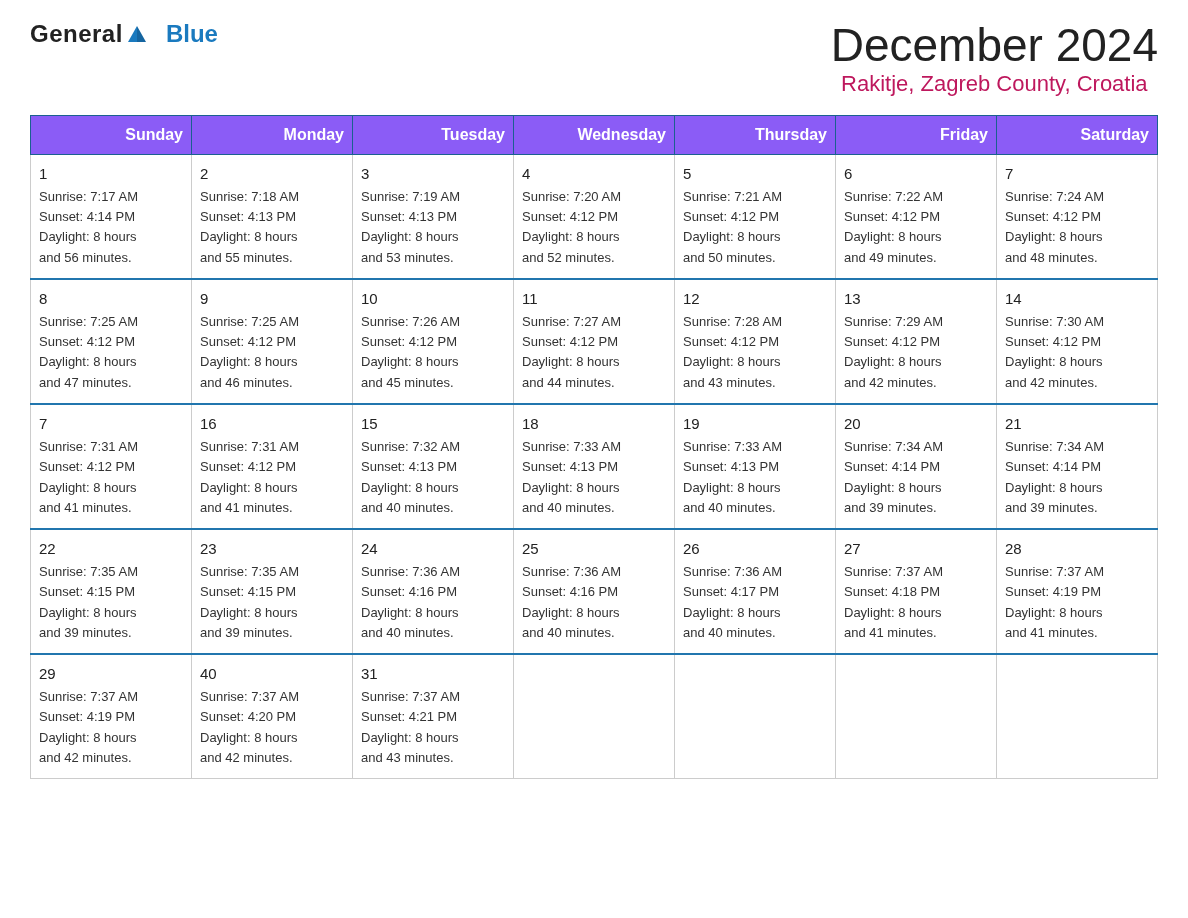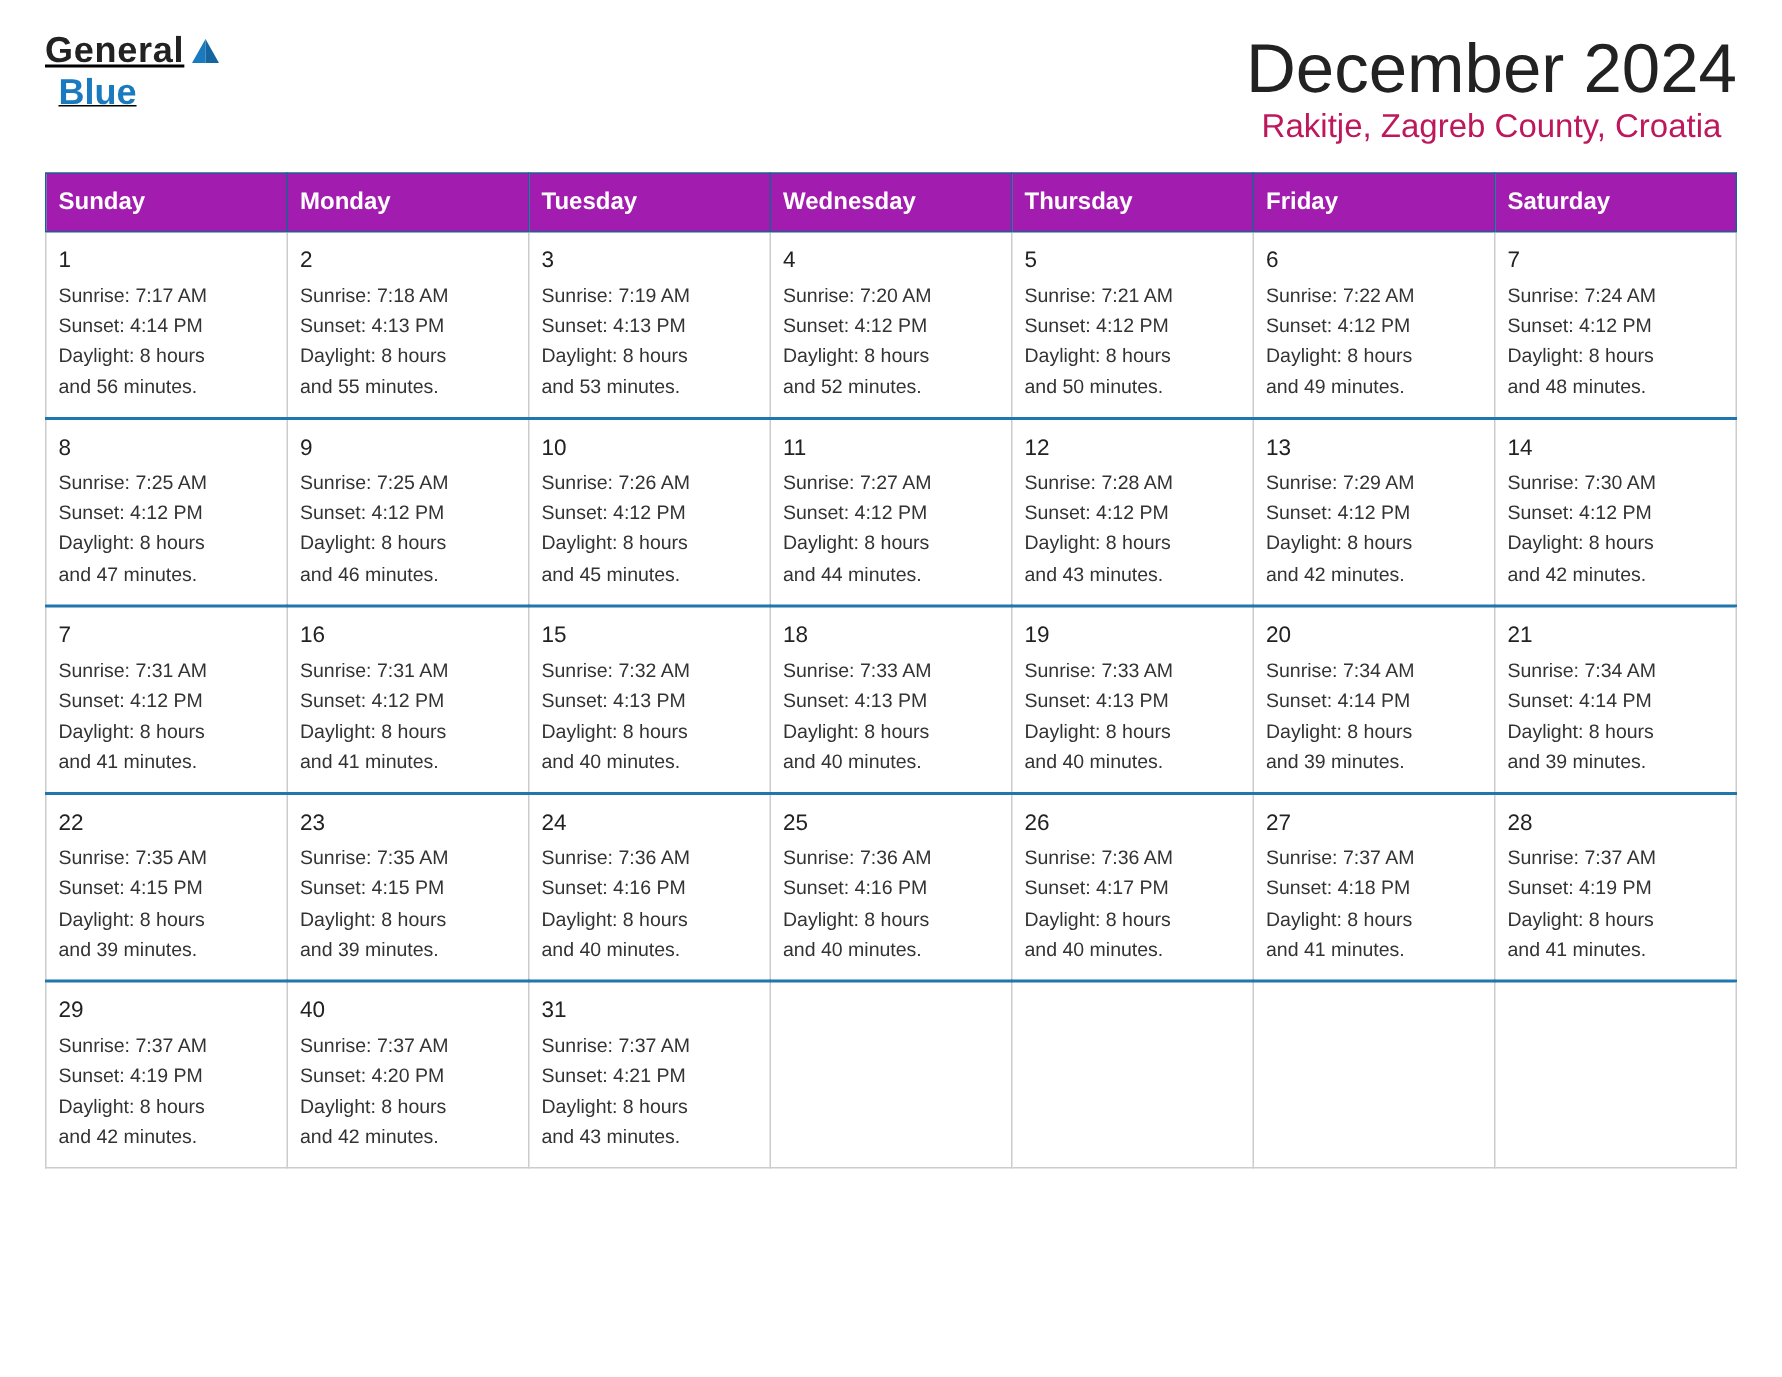--- a/index.html
+++ b/index.html
@@ -29,26 +29,26 @@
       font-size: 22px;
       color: #be185d;
       font-weight: normal;
     }
     table {
       width: 100%;
       border-collapse: collapse;
       table-layout: fixed;
     }
     thead tr th {
-      background-color: #a21caf;
+      background-color: #8b5cf6;
       color: #fff;
       font-size: 16px;
       font-weight: bold;
       padding: 10px 8px;
-      text-align: left;
+      text-align: right;
       border: 1px solid #1a6090;
     }
     tbody tr td {
       vertical-align: top;
       padding: 8px 8px 10px 8px;
       border: 1px solid #ccc;
       font-size: 13px;
       color: #222;
       line-height: 1.5;
       height: 110px;
@@ -68,23 +68,21 @@
       background: #fff;
     }
     tbody tr {
       border-bottom: 2px solid #2176ae;
     }
     tbody tr:last-child {
       border-bottom: none;
     }
     .logo-wrapper {
       display: flex;
-      flex-direction: column;
       align-items: flex-start;
-      text-decoration: underline;
     }
     .logo-line1 {
       display: flex;
       align-items: center;
     }
     .logo-triangle {
       display: inline-block;
       width: 0;
       height: 0;
       border-left: 9px solid transparent;
@@ -111,21 +109,21 @@
 <div class="header">
   <div class="logo-wrapper">
     <div class="logo-line1">
       <span style="font-size:24px;font-weight:bold;color:#222;letter-spacing:0.5px;">General</span>
       <span style="display:inline-flex;align-items:flex-end;margin-left:2px;">
         <span class="logo-triangle"></span>
         <span class="logo-triangle2"></span>
       </span>
     </div>
     <div>
-      <span style="font-size:24px;font-weight:bold;color:#1a7abf;margin-left:9px;">Blue</span>
+      <span style="font-size:24px;font-weight:bold;color:#1a7abf;margin-left:20px;">Blue</span>
     </div>
   </div>
   <div class="title-area">
     <div class="month-title">December 2024</div>
     <div class="location-title">Rakitje, Zagreb County, Croatia</div>
   </div>
 </div>
 
 <table>
   <thead>

